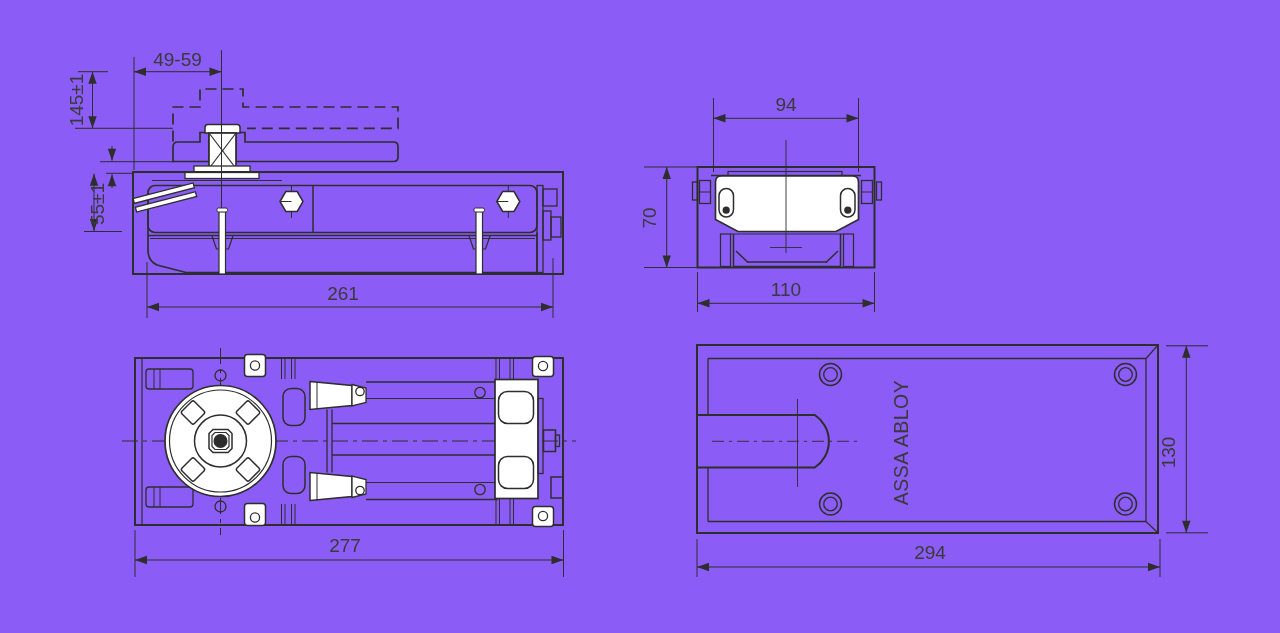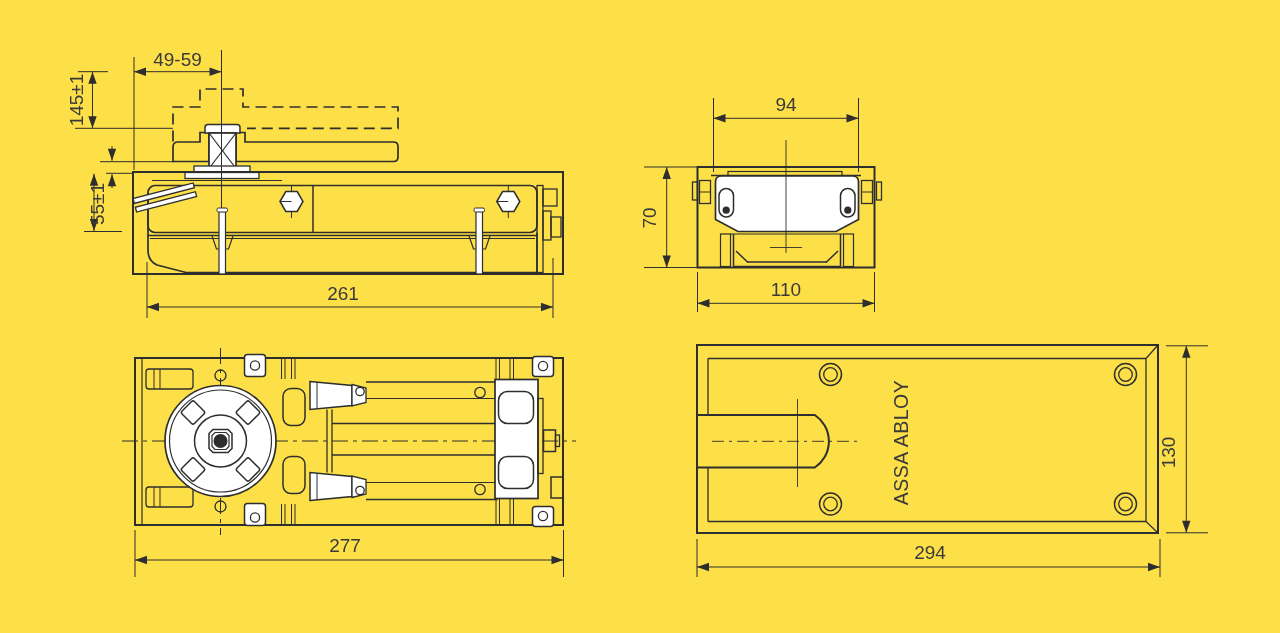--- a/index.html
+++ b/index.html
@@ -1,16 +1,16 @@
 <!DOCTYPE html>
 <html><head>
 <meta charset="utf-8">
 <style>
   html,body{margin:0;padding:0;background:#ffffff;}
-  .canvas{position:relative;width:1280px;height:633px;background:#fde047;overflow:hidden;font-family:"Liberation Sans",sans-serif;}
+  .canvas{position:relative;width:1280px;height:633px;background:#8b5cf6;overflow:hidden;font-family:"Liberation Sans",sans-serif;}
   svg{position:absolute;left:0;top:0;}
   path,line,rect,circle,polygon,polyline{fill:none;stroke:#2e2e2e;}
   .s2{stroke-width:2;}
   .s17{stroke-width:1.7;}
   .s15{stroke-width:1.5;}
   .s13{stroke-width:1.3;}
   .s12{stroke-width:1.2;}
   .s1{stroke-width:1;}
   .thin{stroke-width:0.9;}
   .wf{fill:#ffffff;}

